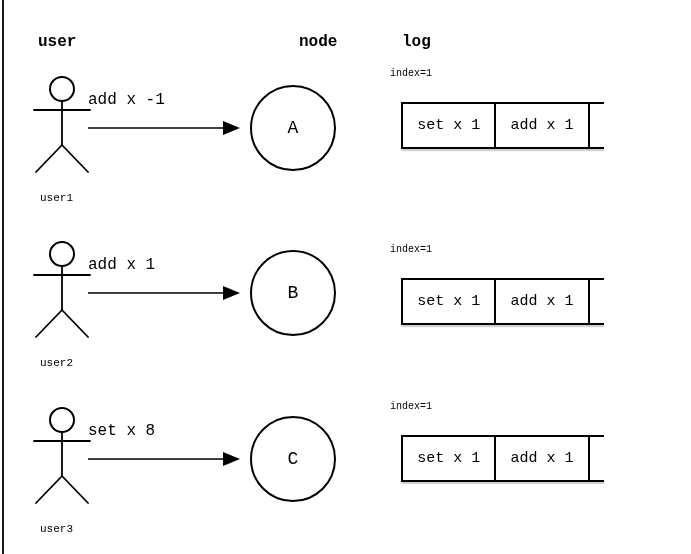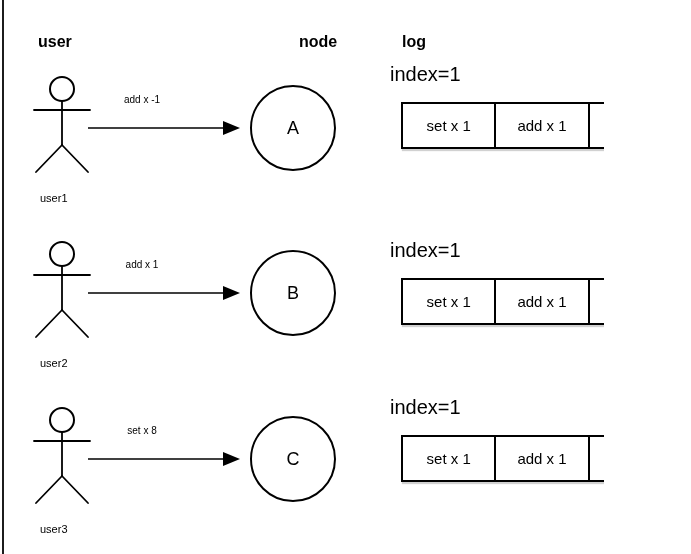--- a/index.html
+++ b/index.html
@@ -1,53 +1,53 @@
 <!DOCTYPE html>
 <html><head>
 <meta charset="utf-8">
 <style>
   html,body{margin:0;padding:0;background:#ffffff;}
   .canvas{
     position:relative;width:604px;height:554px;background:#ffffff;
-    font-family:Liberation Sans, sans-serif;color:#000000;overflow:hidden;
+    font-family:Liberation Mono, monospace;color:#000000;overflow:hidden;
   }
   .left-line{position:absolute;left:2px;top:0;width:2px;height:554px;background:#1c1c1c;}
   .hdr{position:absolute;top:33px;font-weight:bold;font-size:16px;line-height:18px;}
   .hdr-user{left:38px;}
   .hdr-node{left:268px;margin-left:31px;}
   .hdr-log{left:402px;text-align:center;}
 
   .row{position:absolute;left:0;width:691px;height:165px;}
   .row1{top:76px;}
   .row2{top:241px;}
   .row3{top:407px;}
 
   .actor{position:absolute;left:30px;top:0;width:64px;height:98px;}
   .actor circle{fill:none;stroke:#000;stroke-width:2;}
   .actor line{stroke:#000;stroke-width:1.8;stroke-linecap:round;}
 
   .user-label{position:absolute;left:40px;top:114px;font-size:11px;line-height:17px;}
 
-  .msg{position:absolute;left:88px;top:15px;width:108px;text-align:center;font-size:10px;line-height:18px;}
+  .msg{position:absolute;left:88px;top:15px;width:108px;text-align:left;font-size:16px;line-height:18px;}
 
   .arrow{position:absolute;left:88px;top:43px;width:152px;height:18px;}
   .arrow line{stroke:#000;stroke-width:1.7;}
   .arrow path{fill:#000;stroke:none;}
 
   .node{
     position:absolute;left:250px;top:9px;width:86px;height:86px;
     border:2px solid #000;border-radius:50%;box-sizing:border-box;
     display:flex;align-items:center;justify-content:center;
     font-size:18px;background:#fff;
   }
 
   .log{position:absolute;left:383px;top:-10px;width:282px;}
   .row2 .log{top:1px;}
   .row3 .log{top:-8px;}
-  .idx{margin-left:7px;font-size:20px;height:16px;line-height:16px;}
+  .idx{margin-left:7px;font-size:10px;height:16px;line-height:16px;}
   .logtable{
     margin-top:20px;width:282px;height:47px;border:2px solid #000;
     box-sizing:border-box;display:flex;background:#fff;
     box-shadow:1px 2px 1px rgba(0,0,0,0.18);
     margin-left:18px;
   }
   .cell{
     flex:1;display:flex;align-items:center;justify-content:center;
     font-size:15px;border-left:2px solid #000;
   }

